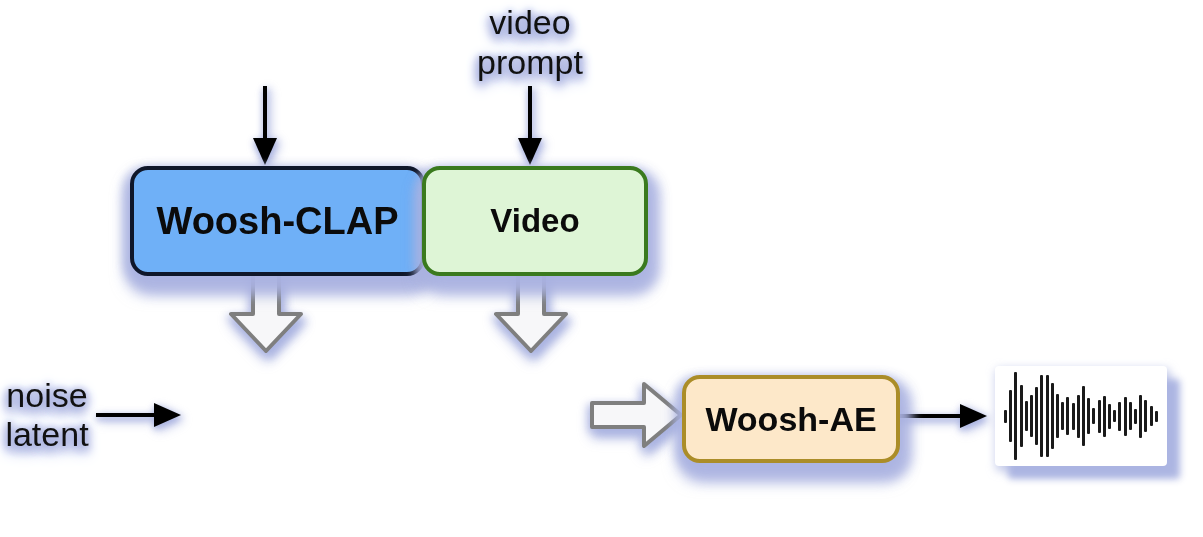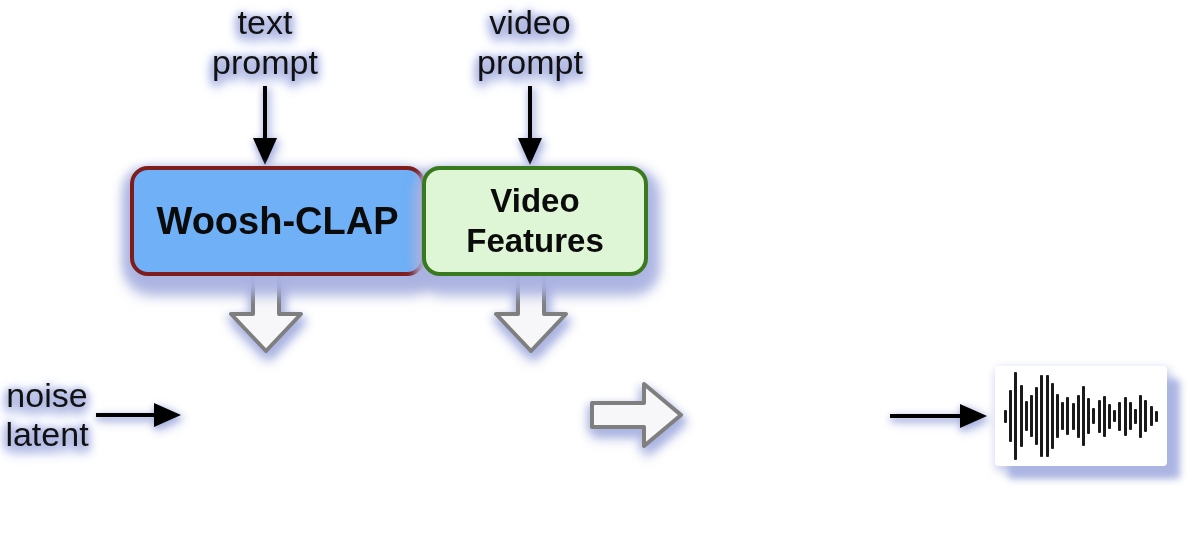--- a/index.html
+++ b/index.html
@@ -20,21 +20,21 @@
   #lbl-noise-latent{left:-18px;top:376px;width:130px;font-size:34px;line-height:39px;}
   
   .node{
     position:absolute;display:flex;align-items:center;justify-content:center;
     border-radius:18px;color:#0b0b0b;font-weight:700;text-align:center;
     box-shadow:5px 10px 12px 7px rgba(169,178,224,0.85),
                -4px 4px 10px 3px rgba(169,178,224,0.65),
                0 14px 14px 6px rgba(169,178,224,0.55);
   }
   #node-woosh-clap{left:130px;top:166px;width:287px;height:102px;
-    background:#6fb0f7;border:4px solid #7f1d1d;font-size:38px;}
+    background:#6fb0f7;border:4px solid #0f172a;font-size:38px;}
   #node-video-features{left:422px;top:166px;width:218px;height:102px;
     background:#def5d6;border:4px solid #3a7a1e;font-size:33px;line-height:40px;}
   #node-woosh-vflow{left:183px;top:354px;width:407px;height:124px;
     background:#ffb9ac;border:4px solid #aa1212;font-size:44px;border-radius:22px;}
   #node-woosh-ae{left:682px;top:375px;width:210px;height:80px;
     background:#fde8c9;border:4px solid #ab8d28;font-size:34px;}
   .node .line{display:block;}
   
   .thin-arrow,.block-arrow{position:absolute;}
   .thin-arrow svg{display:block;
@@ -57,24 +57,20 @@
     display:flex;align-items:center;justify-content:space-between;
     padding:0 9px;box-sizing:border-box;
   }
   .wbar{width:3px;background:#1a1a1a;border-radius:1px;flex:0 0 auto;}
 </style>
 </head>
 <body>
 
 <div class="canvas">
 
-  <div class="flabel" id="lbl-text-prompt">
-    <span>text</span>
-    <span>prompt</span>
-  </div>
   <div class="flabel" id="lbl-video-stream">
     <span>video</span>
     <span>prompt</span>
   </div>
   <div class="flabel" id="lbl-noise-latent">
     <span>noise</span>
     <span>latent</span>
   </div>
 
   <div class="thin-arrow" id="arrow-text-prompt">
@@ -117,22 +113,24 @@
       <polygon points="2,22 54,22 54,3 91,34 54,65 54,46 2,46" fill="#f7f7f9" stroke="#7f7f7f" stroke-width="4" stroke-linejoin="round"></polygon>
     </svg>
   </div>
 
   <div class="node" id="node-woosh-clap">
     <span>Woosh-CLAP</span>
   </div>
   <div class="node" id="node-video-features">
     <span>
       <span class="line">Video</span>
-      <span class="line">Features</span>
     </span>
+  </div>
+  <div class="node" id="node-woosh-ae">
+    <span>Woosh-AE</span>
   </div>
 
   <div id="waveform-card">
       <div class="wbar" style="height: 13%;"></div>
       <div class="wbar" style="height: 52%;"></div>
       <div class="wbar" style="height: 88%;"></div>
       <div class="wbar" style="height: 62%;"></div>
       <div class="wbar" style="height: 30%;"></div>
       <div class="wbar" style="height: 42%;"></div>
       <div class="wbar" style="height: 58%;"></div>

